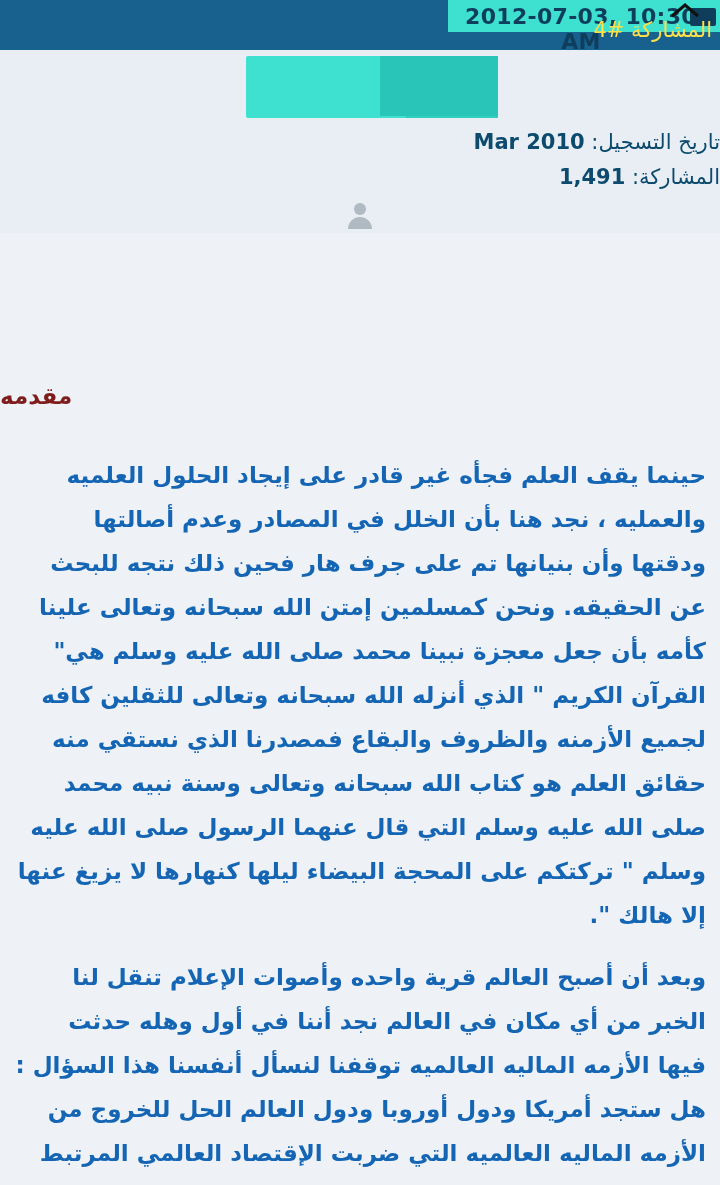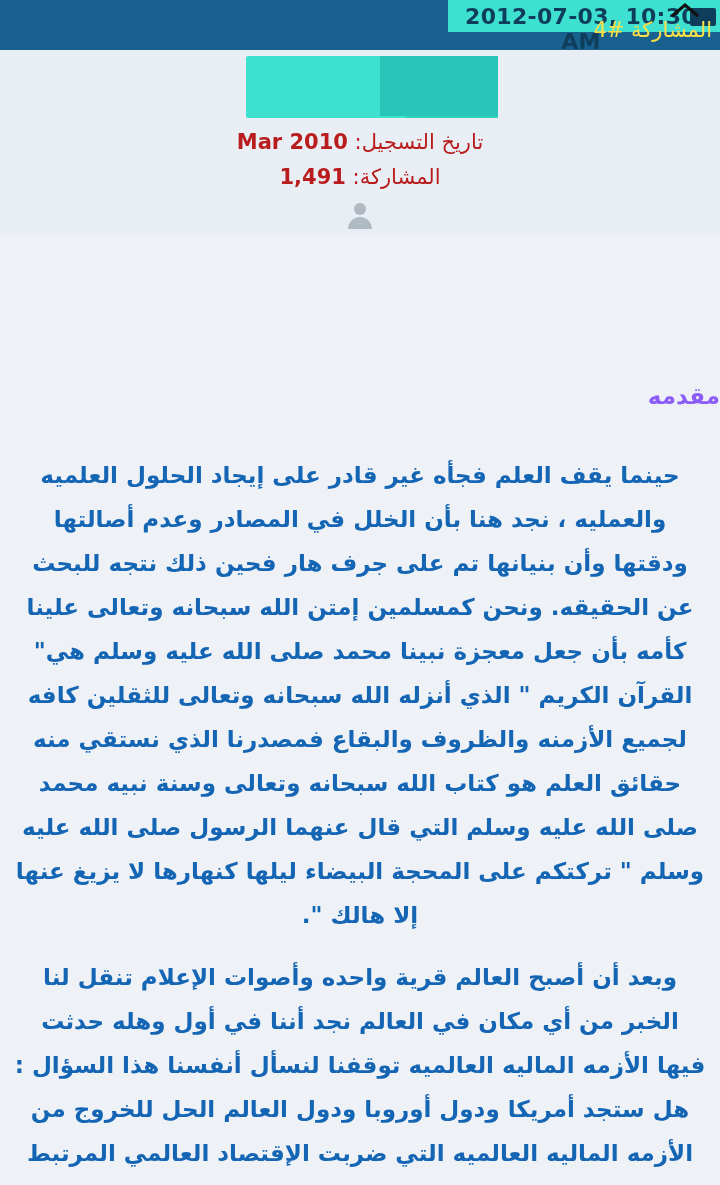--- a/index.html
+++ b/index.html
@@ -114,23 +114,22 @@
     position: absolute;
     top: 6px;
     left: 380px;
     width: 118px;
     height: 60px;
     background: #29c5b8;
   }
   .profile-line {
     position: absolute;
     width: 720px;
-    text-align: center;
     font-size: 21px;
-    color: #b91c1c;
+    color: #0c4a6e;
     direction: rtl;
   }
   .profile-line.join { top: 80px; }
   .profile-line.posts { top: 115px; }
   .profile-line b { font-weight: bold; }
   .avatar-icon {
     position: absolute;
     top: 150px;
     left: 50%;
     transform: translateX(-50%);
@@ -144,28 +143,28 @@
     position: absolute;
     top: 233px;
     left: 0;
     width: 720px;
     height: 952px;
     background: #eef2f6;
     direction: rtl;
   }
   .post-title {
     margin-top: 150px;
-    text-align: right;
+    text-align: left;
     font-size: 23px;
     font-weight: bold;
-    color: #8b5cf6;
+    color: #7f1d1d;
   }
   .para {
     margin: 44px 14px 0 14px;
-    text-align: center;
+    text-align: right;
     font-size: 23px;
     line-height: 44px;
     font-weight: bold;
     color: #1565b5;
   }
   .para.second {
     margin-top: 18px;
     color: #1565b5;
     font-weight: bold;
   }

